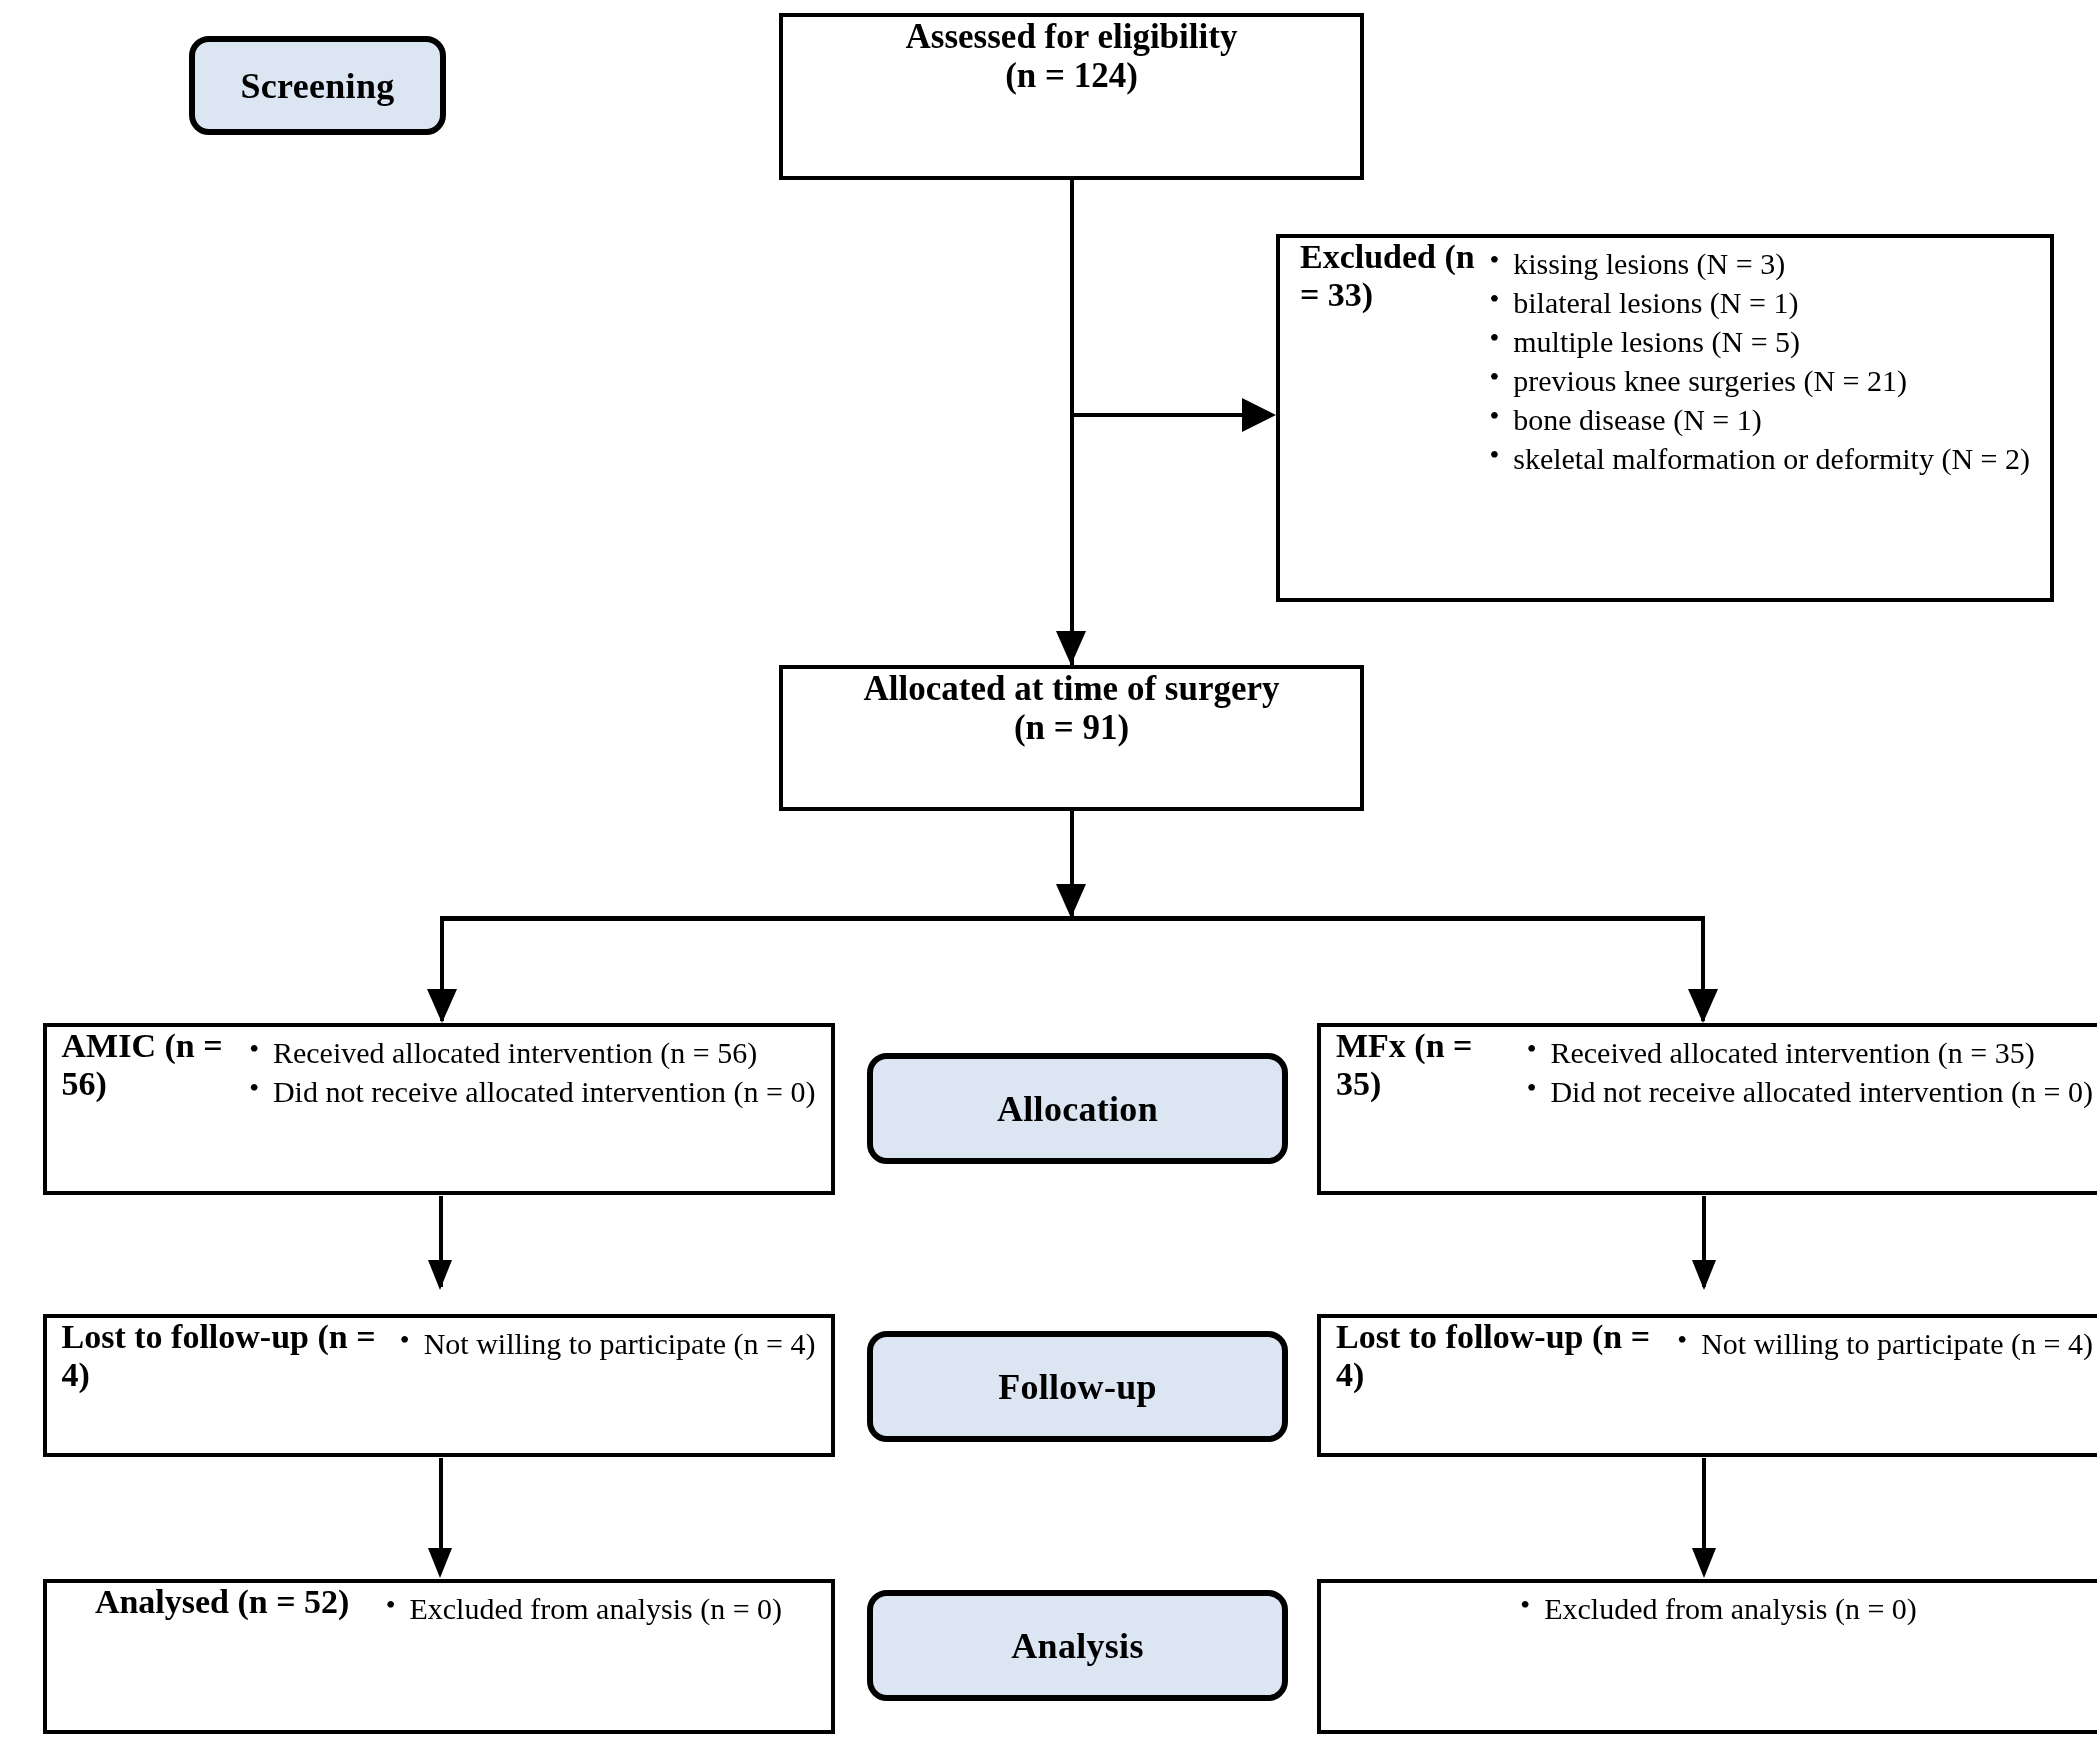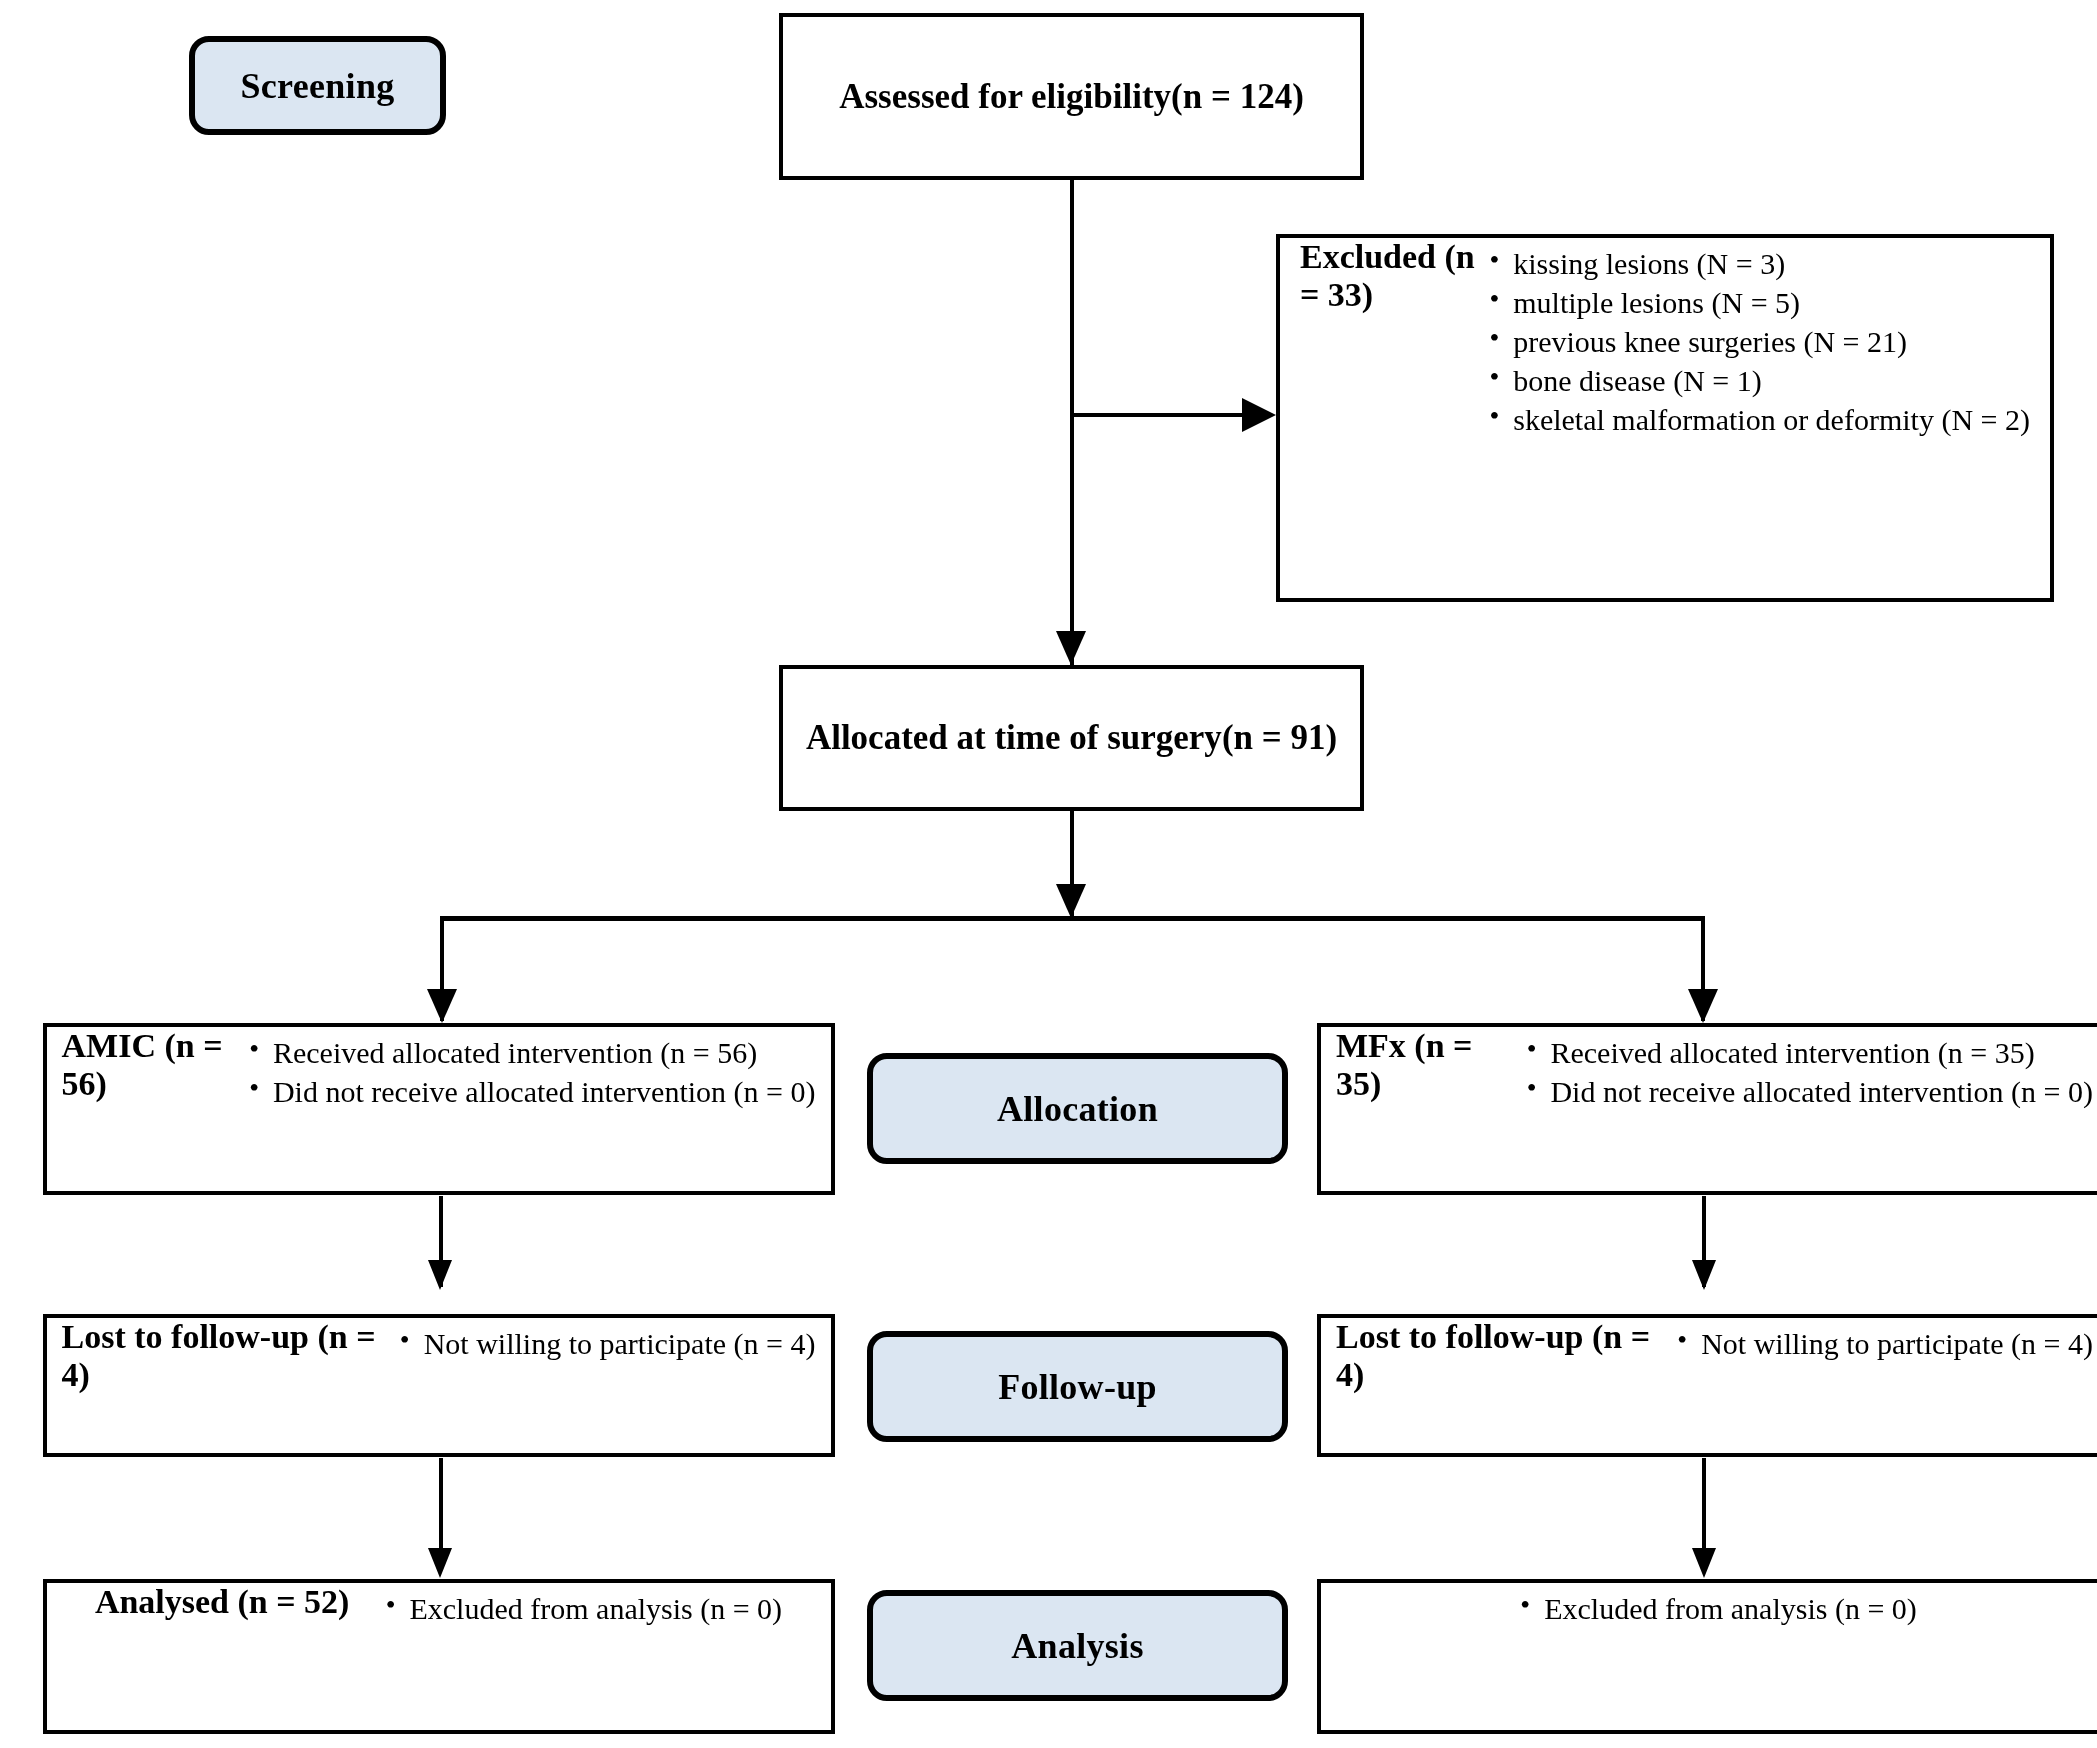--- a/index.html
+++ b/index.html
@@ -21,23 +21,23 @@
   .node{position:absolute;box-sizing:border-box;}
 
   
   .box{
     background:#ffffff;
     border:4.1px solid #000000;
     box-sizing:border-box;
   }
   .box-center{
     display:flex;
-    flex-direction:row;
+    flex-direction:column;
     align-items:center;
-    justify-content:center;
+    justify-content:flex-start;
     text-align:center;
   }
   .box-left{
     display:flex;
     flex-direction:row;
     justify-content:center;
   }
 
   
   .stage{
@@ -128,20 +128,21 @@
   <div class="vline" style="left:1045px;top:180px;height:485px;"></div>
   <div class="arrow-down" style="left:1031px;top:631px;"></div>
 
   <div class="hline" style="left:1045px;top:413px;width:175px;"></div>
   <div class="arrow-right" style="left:1217px;top:398px;"></div>
 
   <div class="node box box-left" style="left:1251px;top:234px;width:778px;height:368px;padding:0 20px;">
     <div class="hdr">Excluded (n = 33)</div>
     <ul class="blist">
       <li>kissing lesions (N = 3)</li>
+      <li>bilateral lesions (N = 1)</li>
       <li>multiple lesions (N = 5)</li>
       <li>previous knee surgeries (N = 21)</li>
       <li>bone disease (N = 1)</li>
       <li>skeletal malformation or deformity (N = 2)</li>
     </ul>
   </div>
 
   <div class="node box box-center" style="left:754px;top:665px;width:585px;height:146px;">
     <div class="hdr hdr-lg">Allocated at time of surgery</div>
     <div class="hdr hdr-lg">(n = 91)</div>

